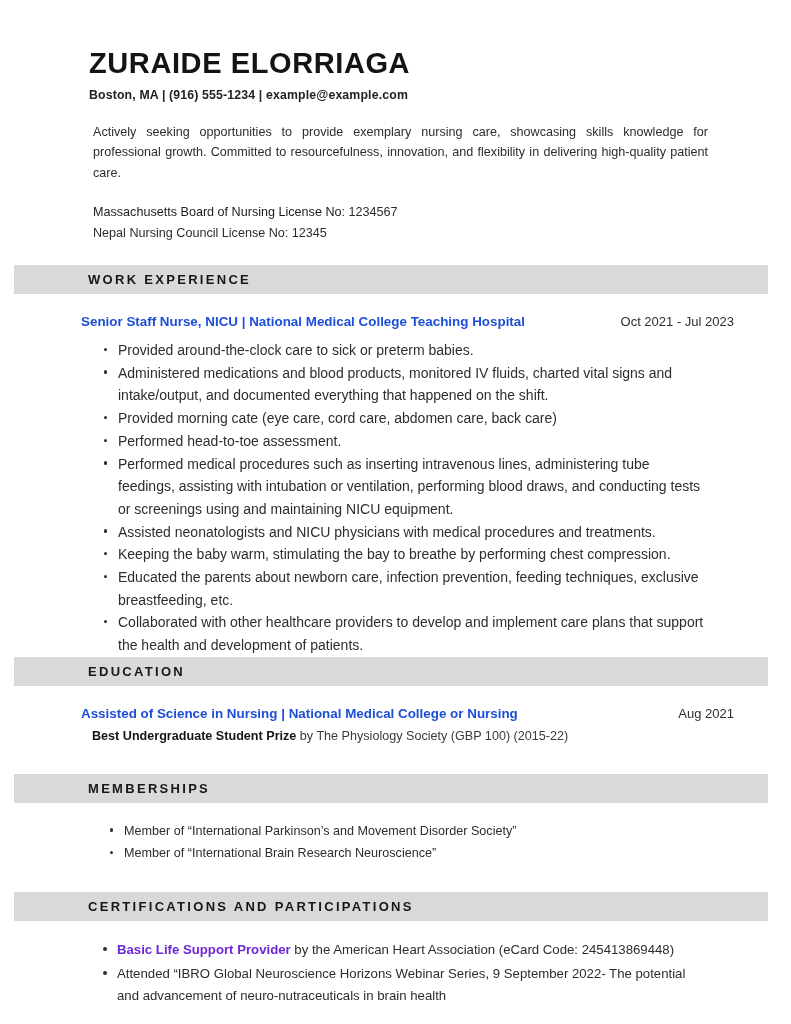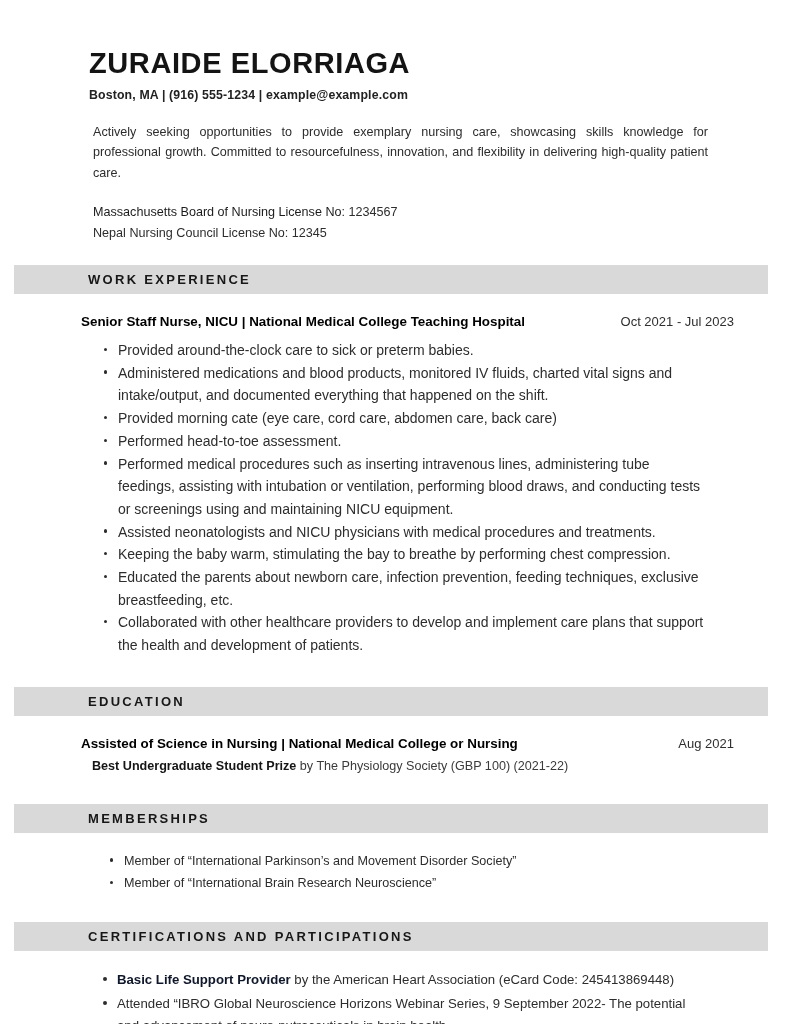--- a/index.html
+++ b/index.html
@@ -99,21 +99,21 @@
 
   
   .entry-row {
     display: flex;
     align-items: baseline;
     padding: 19px 48px 0 81px;
   }
   .entry-title {
     font-size: 13.4px;
     font-weight: 700;
-    color: #000000;
+    color: #1d4ed8;
     line-height: 1.35;
     flex: 0 1 auto;
   }
   .entry-spacer { flex: 1 1 auto; min-width: 18px; }
   .entry-date {
     font-size: 13px;
     font-weight: 400;
     color: #2f2f2f;
     white-space: nowrap;
     line-height: 1.35;
@@ -155,25 +155,25 @@
     width: 3.4px;
     height: 3.4px;
     border-radius: 50%;
     background: #2d2d2d;
   }
   ul.bullets.certs li .dot {
     width: 4.2px;
     height: 4.2px;
     top: 0.58em;
   }
-  ul.bullets li .b-bold { font-weight: 700; color: #0f172a; }
+  ul.bullets li .b-bold { font-weight: 700; color: #6d28d9; }
 
   
   .sec-work { margin-top: 22px; }
-  .sec-education { margin-top: 30px; }
+  .sec-education { }
   .sec-memberships { margin-top: 28px; }
   .sec-certifications { margin-top: 29px; }
 </style>
 </head>
 <body>
 
 <div class="page">
 
   <div class="header">
     <h1 class="name">ZURAIDE ELORRIAGA</h1>
@@ -248,21 +248,21 @@
     <div class="section-bar">
       <span class="section-title">EDUCATION</span>
     </div>
     <div class="section-body">
       <div class="entry-row">
         <span class="entry-title">Assisted of Science in Nursing | National Medical College or Nursing</span>
         <span class="entry-spacer"></span>
         <span class="entry-date">Aug 2021</span>
       </div>
       <div class="entry-sub">
-        <span class="sub-bold">Best Undergraduate Student Prize</span><span> by The Physiology Society (GBP 100) (2021-22)</span>
+        <span class="sub-bold">Best Undergraduate Student Prize</span><span> by The Physiology Society (GBP 100) (2015-22)</span>
       </div>
     </div>
   </div>
 
   <div class="sec-memberships">
     <div class="section-bar">
       <span class="section-title">MEMBERSHIPS</span>
     </div>
     <div class="section-body">
       <ul class="bullets plain">

